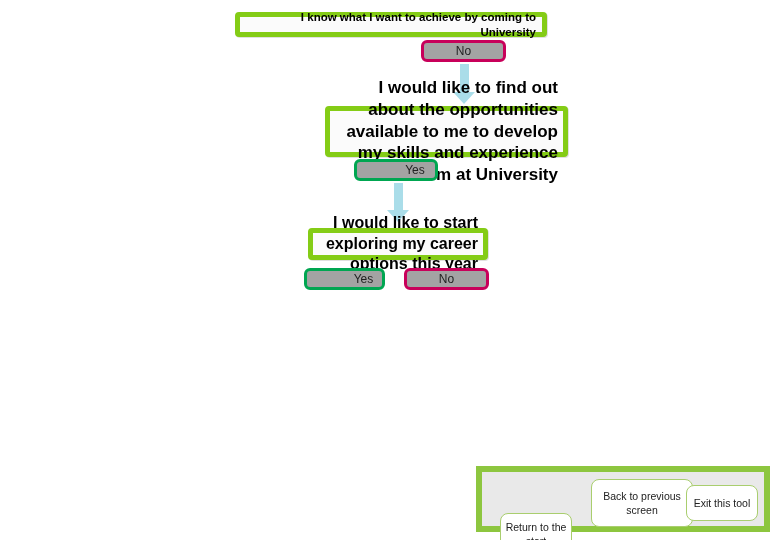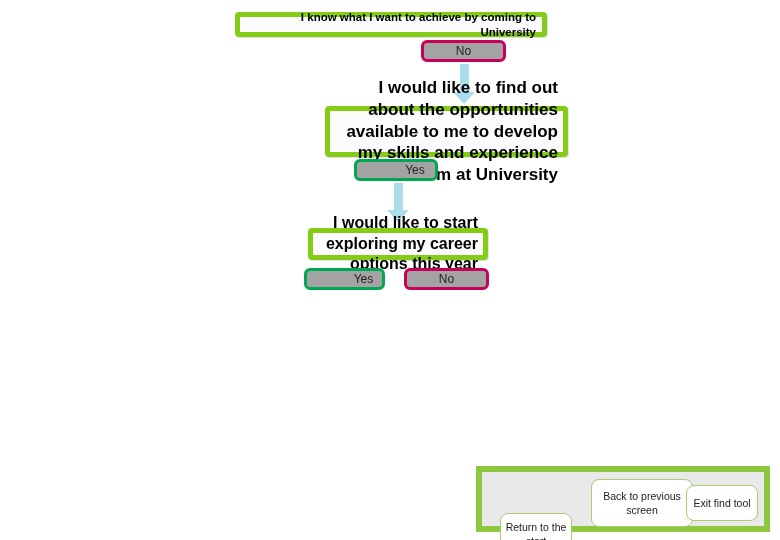--- a/index.html
+++ b/index.html
@@ -153,16 +153,16 @@
   </div>
 
   <div class="stmt stmt-q3">I would like to start exploring my career options this year</div>
 
   <div class="ans ans-yes ans-q3-yes">Yes</div>
   <div class="ans ans-no ans-q3-no">No</div>
 
   <div id="nav-panel">
     <div class="nav-btn nav-btn-1">Return to the start</div>
     <div class="nav-btn nav-btn-2">Back to previous screen</div>
-    <div class="nav-btn nav-btn-3">Exit find tool</div>
+    <div class="nav-btn nav-btn-3">Exit this tool</div>
   </div>
 
 </div>
 
 </body></html>

